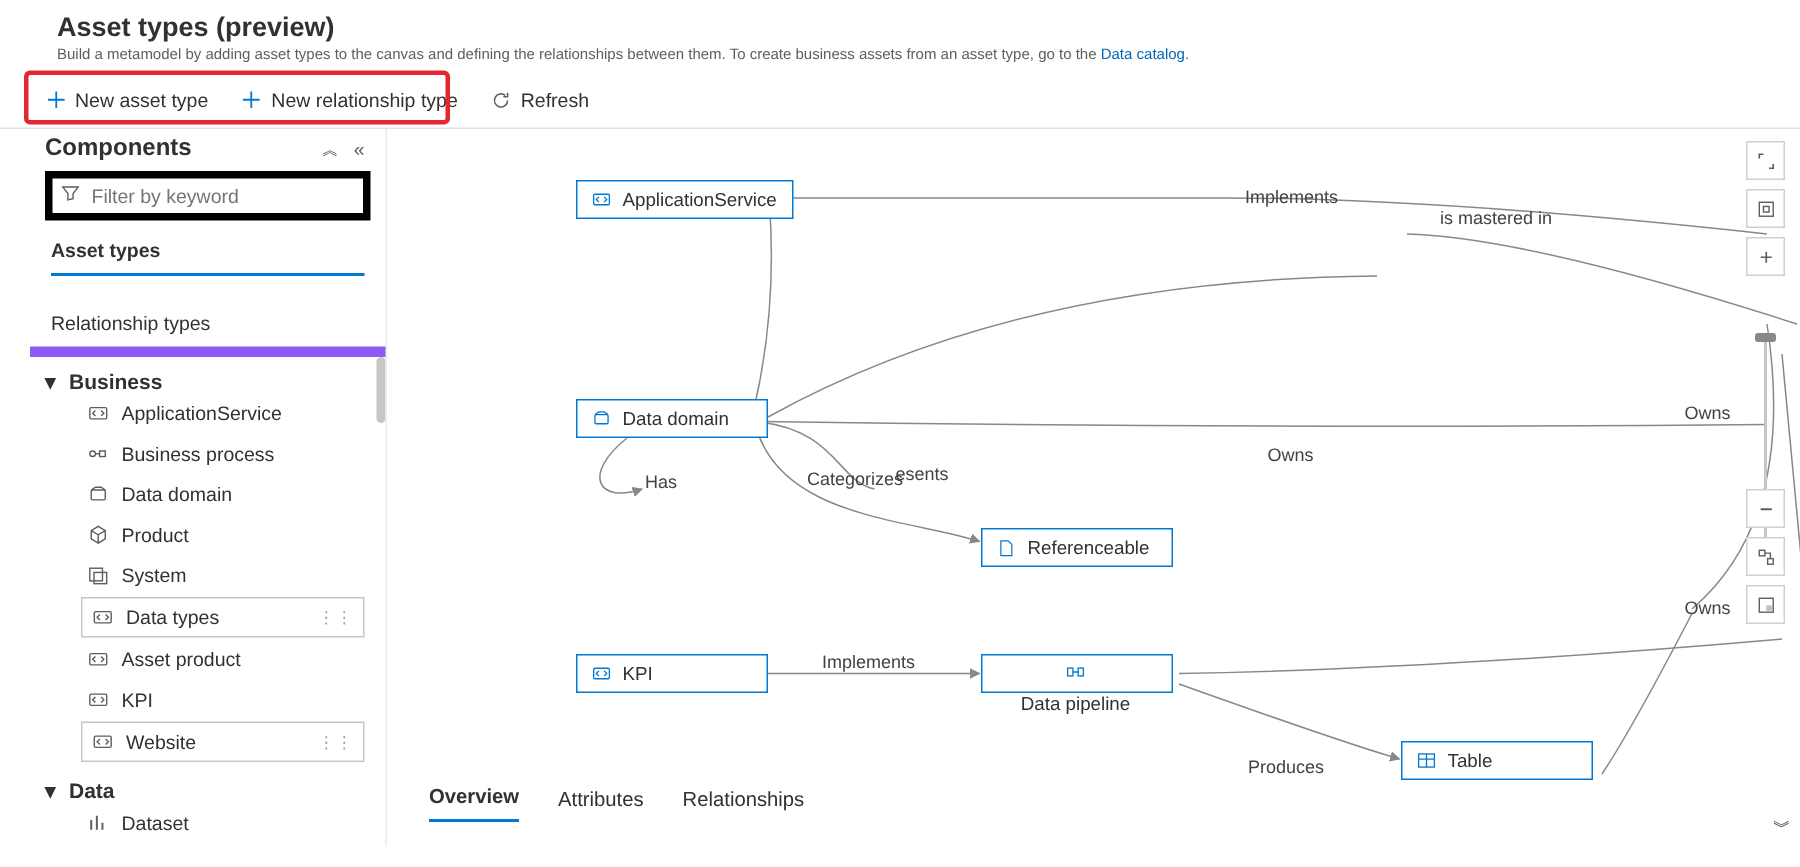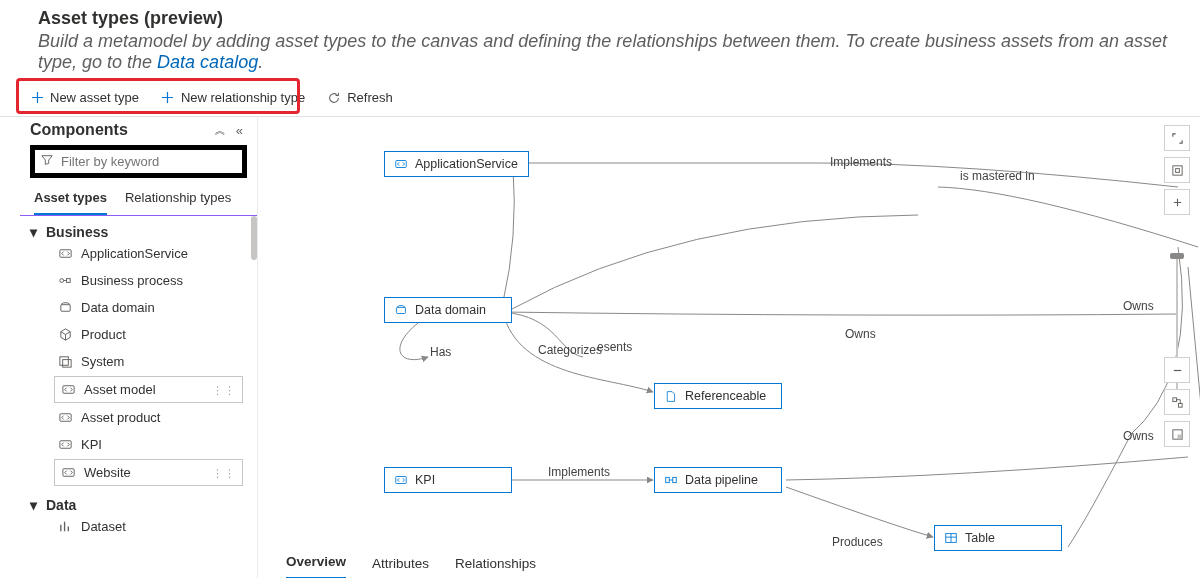--- a/index.html
+++ b/index.html
@@ -1,33 +1,33 @@
 <!DOCTYPE html>
 <html><head>
 <meta charset="utf-8">
 <style>
   * { box-sizing: border-box; }
   html, body { margin:0; padding:0; font-family: "Segoe UI", Arial, sans-serif; font-size:13px; color:#323130; background:#fff; width:1200px; height:578px; overflow:hidden; }
   .page-header { padding:8px 18px 8px 18px;margin-left:20px; }
   .page-title { font-size:18px; font-weight:600; }
-  .page-sub { font-size:18px; color:#605e5c; margin-top:2px;font-style:italic; }
+  .page-sub { font-size:10px; color:#605e5c; margin-top:2px; }
   .page-sub a { color:#0067b8; text-decoration:none; }
   .toolbar { display:flex; align-items:center; padding:4px 10px 6px 10px; border-bottom:1px solid #e1e1e1; gap:2px; position:relative; }
   .tb-btn { display:flex; align-items:center; gap:6px; padding:5px 10px; font-size:13px; cursor:pointer; color:#323130; }
   .tb-icon { width:14px; height:14px; display:inline-flex; align-items:center; justify-content:center; }
   .highlight-box { position:absolute; left:16px; top:-3px; width:284px; height:36px; border:3px solid #e3262f; border-radius:4px; pointer-events:none; }
   .main-cols { display:flex; height:calc(578px - 58px - 42px);padding-left:20px; }
   
   .left-panel { width:238px; flex:0 0 238px; border-right:1px solid #edebe9; position:relative; }
   .panel-head { display:flex; align-items:center; justify-content:space-between; padding:4px 14px 2px 10px; }
   .panel-head h2 { font-size:16px; font-weight:600; margin:0; }
   .panel-head-icons { display:flex; gap:10px; color:#605e5c; }
   .filter-box { margin:4px 10px 6px 10px; display:flex; align-items:center; border:5px solid #000000; padding:3px 6px; gap:6px; color:#605e5c; font-size:13px; }
   .filter-box input { border:none; outline:none; flex:1; font-size:13px; color:#323130; background:transparent; }
-  .inner-tabs { display:flex; gap:18px; padding:0 14px; border-bottom:1px solid #8b5cf6; }
+  .inner-tabs { display:flex; gap:18px; padding:0 14px; border-bottom:7px solid #8b5cf6;flex-direction:column; }
   .inner-tab { padding:6px 0 8px 0; font-size:13px; cursor:pointer; color:#323130; }
   .inner-tab.active { border-bottom:2px solid #0078d4; font-weight:600; }
   .tree-scroll { overflow:hidden; position:relative; height: calc(100% - 100px); }
   .tree-scrollbar { position:absolute; right:0; top:0; width:6px; height:100%; background:transparent; }
   .scrollbar-thumb { position:absolute; right:0; top:0; width:6px; height:44px; background:#c8c6c4; border-radius:3px; }
   .tree-group { padding:8px 0 2px 10px; }
   .group-hdr { display:flex; align-items:center; gap:6px; font-weight:700; font-size:14px; cursor:pointer; }
   .caret { width:10px; display:inline-block; }
   .tree-item { display:flex; align-items:center; gap:8px; padding:6px 4px 6px 28px; font-size:13px; cursor:pointer; position:relative; }
   .tree-item.selected { border:1px solid #c8c6c4; margin:1px 14px 1px 24px; padding:5px 6px; }
@@ -168,21 +168,21 @@
             </span>
           <span>System</span>
         </div>
         <div class="tree-item selected">
           <span class="li-icon">
               <svg width="15" height="15" viewBox="0 0 16 16">
                 <rect x="2" y="4" width="12" height="8" rx="1" fill="none" stroke="currentColor"></rect>
                 <path d="M6 6l-2 2 2 2M10 6l2 2-2 2" stroke="currentColor" fill="none"></path>
               </svg>
             </span>
-          <span>Asset model</span>
+          <span>Data types</span>
           <span class="grip">⋮⋮</span>
         </div>
         <div class="tree-item">
           <span class="li-icon">
               <svg width="15" height="15" viewBox="0 0 16 16">
                 <rect x="2" y="4" width="12" height="8" rx="1" fill="none" stroke="currentColor"></rect>
                 <path d="M6 6l-2 2 2 2M10 6l2 2-2 2" stroke="currentColor" fill="none"></path>
               </svg>
             </span>
           <span>Asset product</span>
@@ -284,21 +284,21 @@
       </div>
       <div class="node kpi" style="left:126px; top:350px;">
         <span class="li-icon">
             <svg width="14" height="14" viewBox="0 0 16 16">
               <rect x="2" y="4" width="12" height="8" rx="1" fill="none" stroke="currentColor"></rect>
               <path d="M6 6l-2 2 2 2M10 6l2 2-2 2" stroke="currentColor" fill="none"></path>
             </svg>
           </span>
         <span>KPI</span>
       </div>
-      <div class="node" style="left:396px; top:350px;">
+      <div class="node" style="left:396px; top:350px;flex-direction:column;">
         <span class="li-icon">
             <svg width="14" height="14" viewBox="0 0 16 16">
               <rect x="2" y="5" width="4" height="6" fill="none" stroke="currentColor"></rect>
               <rect x="10" y="5" width="4" height="6" fill="none" stroke="currentColor"></rect>
               <path d="M6 8h4" stroke="currentColor"></path>
             </svg>
           </span>
         <span>Data pipeline</span>
       </div>
       <div class="node" style="left:676px; top:408px;">

